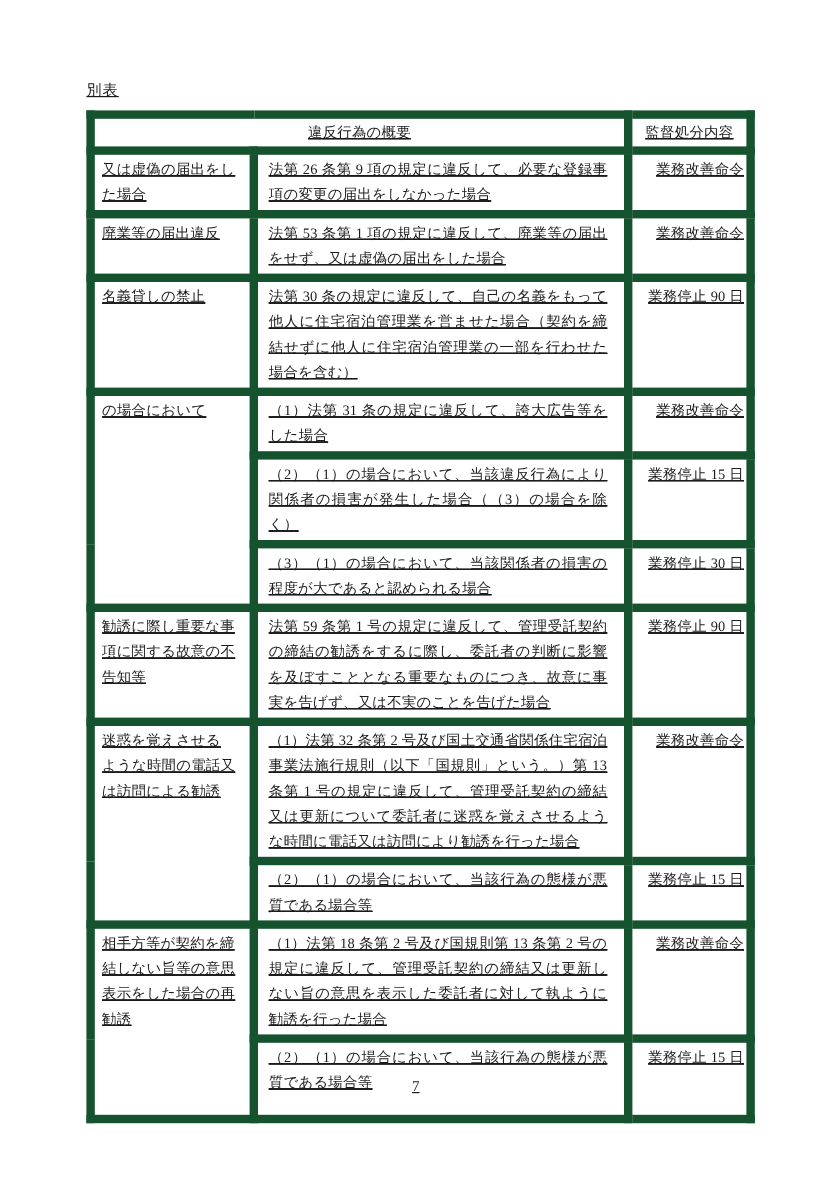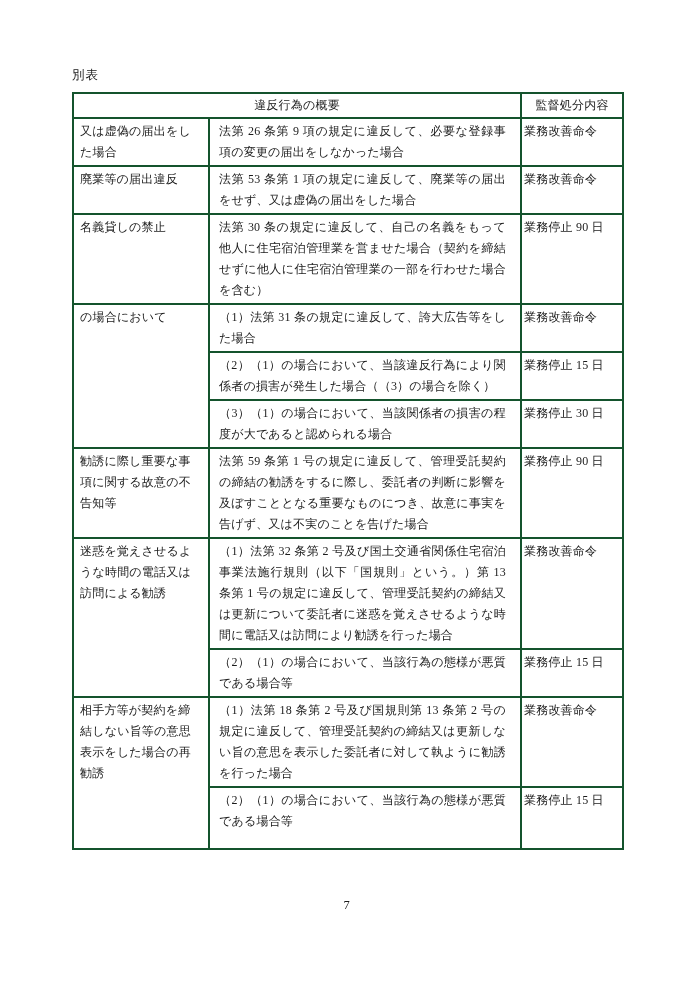--- a/index.html
+++ b/index.html
@@ -1,15 +1,15 @@
 <!DOCTYPE html>
 <html><head>
 <meta charset="utf-8">
 <style>
-  * { margin: 0; padding: 0; box-sizing: border-box; }
+  * { margin: 0; padding: 0; box-sizing: border-box; text-decoration: underline; }
   html, body { background: #ffffff; }
   body {
     font-family: "Liberation Serif", "DejaVu Serif", serif;
     color: #1b1b1b;
   }
   .page {
     position: relative;
     width: 693px;
     height: 983px;
     background: #ffffff;
@@ -27,40 +27,40 @@
     position: absolute;
     left: 72px;
     top: 92px;
     width: 550px;
     border-collapse: collapse;
     table-layout: fixed;
     font-size: 12px;
     line-height: 21px;
   }
   table.violation-table td {
-    border: 2px solid #14532d;
+    border: 7px solid #14532d;
     vertical-align: top;
     letter-spacing: 0.2px;
   }
   td.head-cell {
     text-align: center;
     height: 24px;
     padding: 1px 2px;
     vertical-align: middle;
   }
   td.cat {
     padding: 2px 12px 2px 6px;
   }
   td.desc {
     padding: 2px 14px 2px 9px;
     text-align: justify;
   }
   td.disp {
     padding: 2px 2px;
-    text-align: left;
+    text-align: right;
     white-space: nowrap;
   }
   tr.last-row td.desc,
   tr.last-row td.disp {
     padding-bottom: 16px;
   }
   .page-number {
     position: absolute;
     top: 898px;
     left: 0;

